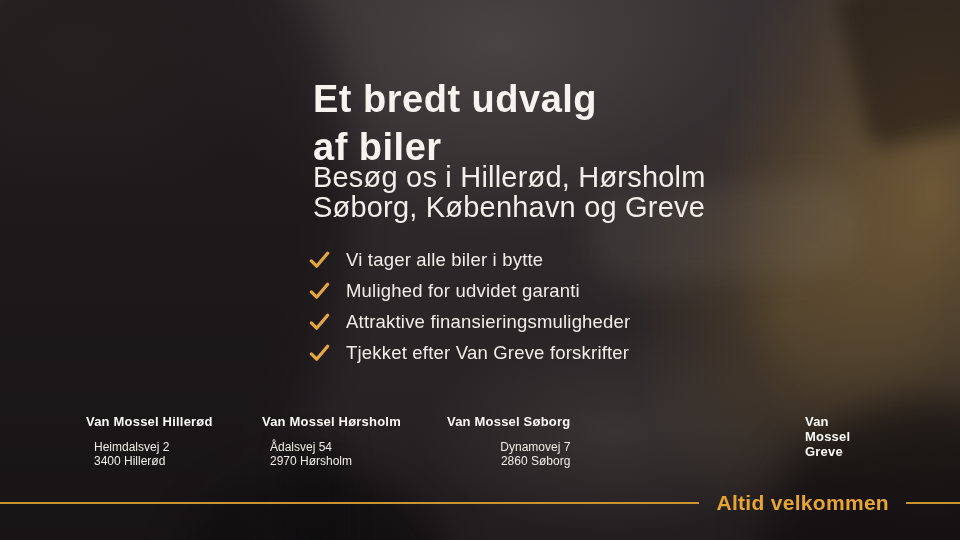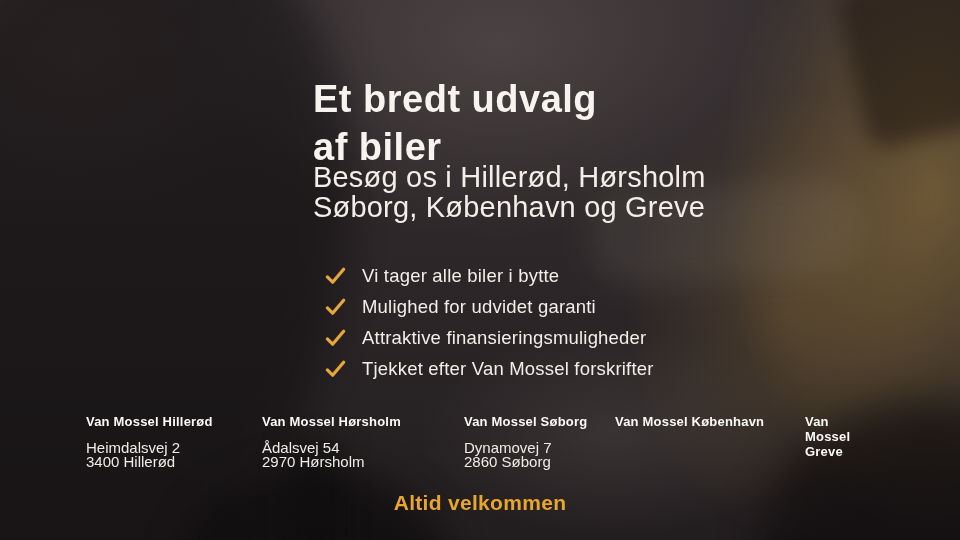--- a/index.html
+++ b/index.html
@@ -29,35 +29,35 @@
 
   
   .title {
     position:absolute; left:313px; top:50px;
     color:#F7F4F0; font-size:38px; font-weight:700; line-height:48px; letter-spacing:0.5px;
   }
   .subtitle {
     position:absolute; left:313px; top:162px;
     color:#F2EFEA; font-size:29px; font-weight:400; line-height:30px; letter-spacing:0.2px;
   }
-  .features { position:absolute; left:308px; top:244px; margin:16px; padding:0; list-style:none; }
+  .features { position:absolute; left:308px; top:244px; margin:0; padding:0; list-style:none; }
   .feature  { display:flex; align-items:center; height:31px; }
   .check    { width:23px; height:23px; flex:0 0 23px; margin-right:15px; color:var(--check-gold,#E5A73C); }
   .check svg{ width:100%; height:100%; display:block; }
   .feature-label { color:#F2EFEA; font-size:18.5px; letter-spacing:0.2px; }
 
   .locations { position:absolute; left:0; top:414px; width:792px; height:60px; }
   .loc { position:absolute; top:0; }
-  .loc-0{ left:86px; } .loc-1{ left:262px; } .loc-2{ left:464px; } .loc-3{ left:615px; } .loc-4{ left:805px; }
+  .loc-0{ left:86px; } .loc-1{ left:262px; } .loc-2{ left:447px;text-align:right; } .loc-3{ left:615px; } .loc-4{ left:805px; }
   .loc-name { color:#FBFAF7; font-size:13px; font-weight:700; letter-spacing:0.2px; }
-  .loc-addr { margin-top:12px; color:#EFECE7; font-size:15px; line-height:13.5px; }
+  .loc-addr { margin-top:12px; color:#EFECE7; font-size:12px; line-height:13.5px;margin-left:8px; }
 
   .footer {
     position:absolute; left:0; right:0; top:491px; height:24px;
-    display:flex; align-items:center;flex-direction:column;
+    display:flex; align-items:center;
   }
   .rule { height:2px; background:var(--line-gold,#C9942F); }
   .rule-left  { flex:1; margin-right:17px; }
   .rule-right { width:54px; margin-left:17px; }
   .tagline { color:var(--accent-gold,#E8A62E); font-size:21px; font-weight:700; letter-spacing:0.3px; }
 </style>
 </head>
 <body>
 
 <div class="slide">
@@ -105,21 +105,21 @@
           </svg>
       </span>
       <span class="feature-label">Attraktive finansieringsmuligheder</span>
     </li>
     <li class="feature">
       <span class="check">
         <svg viewBox="0 0 24 24">
             <path d="M3.5 13.5 L9 19 L20.5 5.5" fill="none" stroke="currentColor" stroke-width="3.4" stroke-linecap="round" stroke-linejoin="round"></path>
           </svg>
       </span>
-      <span class="feature-label">Tjekket efter Van Mossel forskrifter</span>
+      <span class="feature-label">Tjekket efter Van Greve forskrifter</span>
     </li>
   </ul>
 
   <div class="locations">
     <div class="loc loc-0">
       <div class="loc-name">Van Mossel Hillerød</div>
       <div class="loc-addr">
         <div>Heimdalsvej 2</div>
         <div>3400 Hillerød</div>
       </div>
@@ -132,21 +132,20 @@
       </div>
     </div>
     <div class="loc loc-2">
       <div class="loc-name">Van Mossel Søborg</div>
       <div class="loc-addr">
         <div>Dynamovej 7</div>
         <div>2860 Søborg</div>
       </div>
     </div>
     <div class="loc loc-3">
-      <div class="loc-name">Van Mossel København</div>
     </div>
     <div class="loc loc-4">
       <div class="loc-name">Van Mossel Greve</div>
     </div>
   </div>
 
   <div class="footer">
     <div class="rule rule-left"></div>
     <div class="tagline">Altid velkommen</div>
     <div class="rule rule-right"></div>

